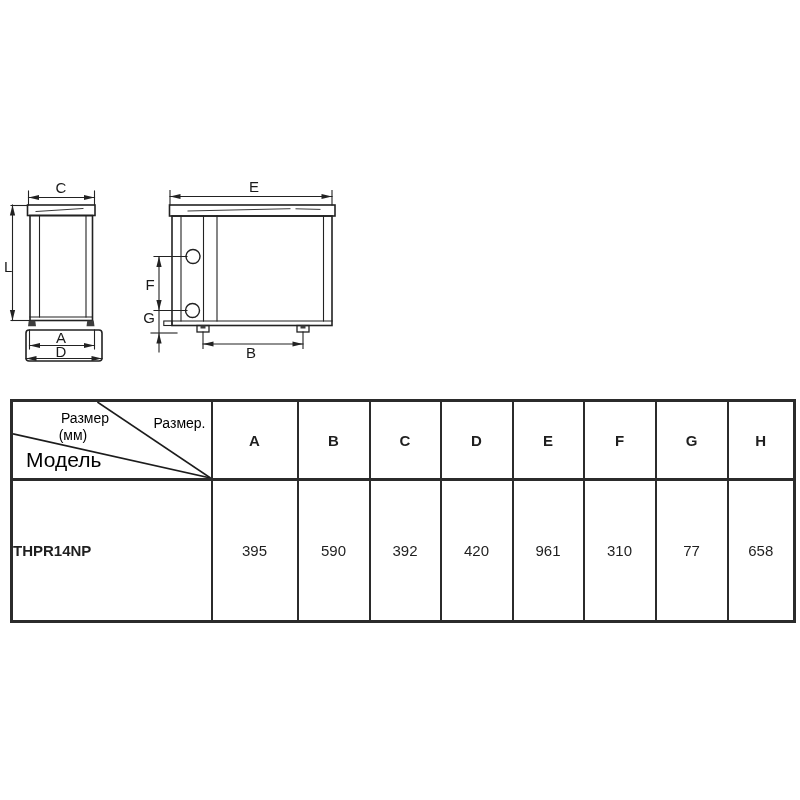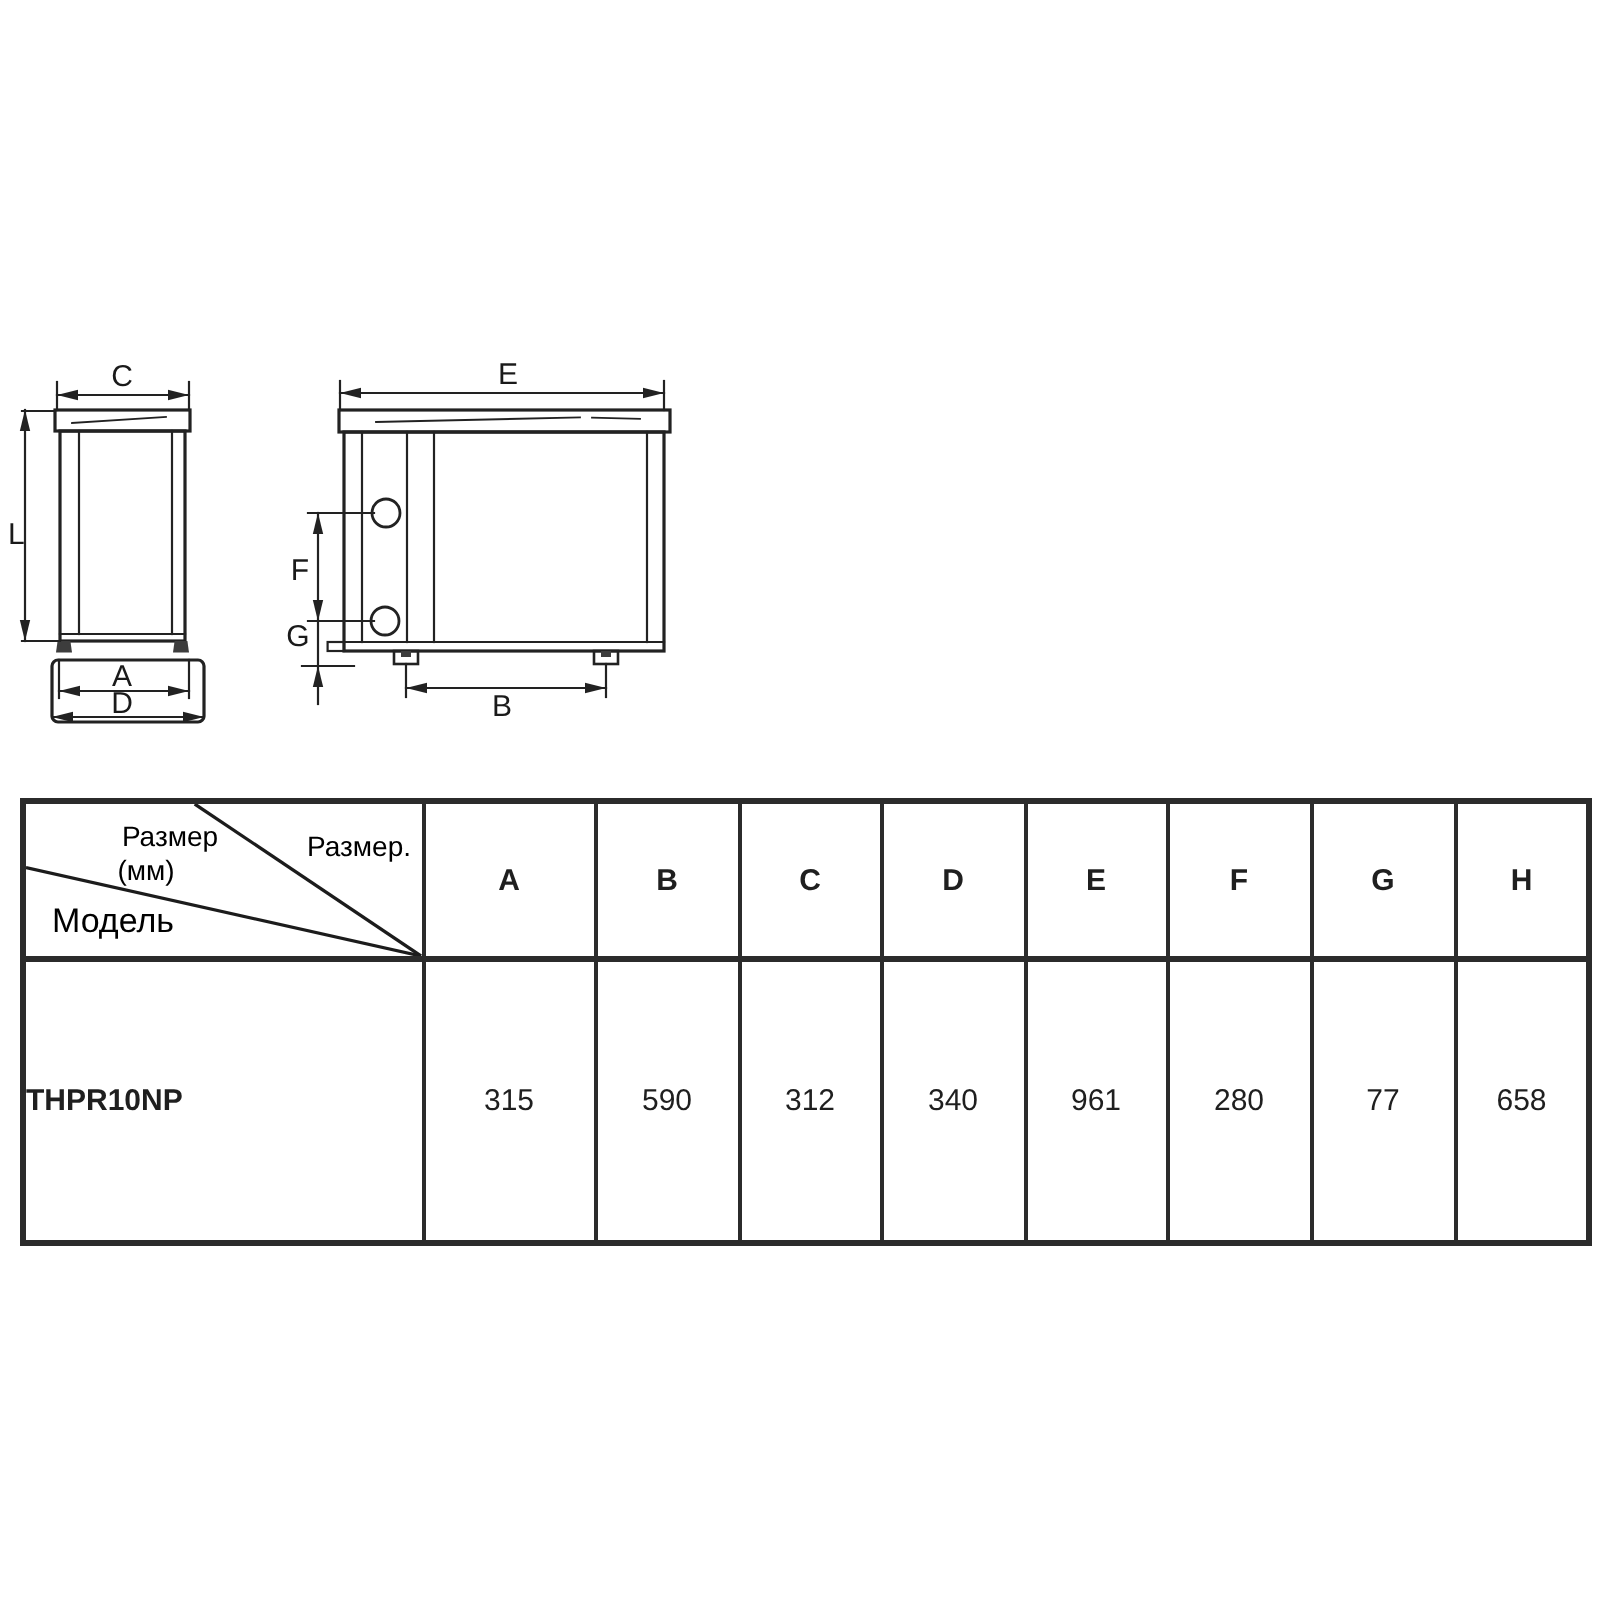--- a/index.html
+++ b/index.html
@@ -26,21 +26,21 @@
   th.col-letter{font-weight:bold;text-align:center;font-size:15px;}
   th.model-cell{font-weight:bold;text-align:left;padding-left:15px;font-size:15px;}
   td.value-cell{text-align:center;font-weight:normal;}
 
   th.corner{position:relative;padding:0;font-weight:normal;}
   th.corner svg{position:absolute;left:0;top:0;width:100%;height:100%;display:block;}
   .corner-label{position:absolute;font-size:14px;line-height:1.1;white-space:nowrap;color:#000000;}
   .lbl-size{top:9px;left:30px;width:84px;text-align:center;}
   .lbl-unit{top:26px;left:18px;width:84px;text-align:center;}
   .lbl-designation{top:14px;right:5px;}
-  .lbl-model{bottom:7px;left:13px;font-size:17px;}
+  .lbl-model{bottom:7px;left:13px;font-size:21px;}
 </style>
 </head>
 <body>
 
 <svg class="drawings" width="800" height="395" viewBox="0 0 800 395" fill="none" stroke="#222" stroke-width="1.6" stroke-linecap="square">
 
   <g>
 
     <g stroke-width="1.1">
       <line x1="28.5" y1="191" x2="28.5" y2="205"></line>
@@ -174,24 +174,24 @@
       <th class="col-letter">C</th>
       <th class="col-letter">D</th>
       <th class="col-letter">E</th>
       <th class="col-letter">F</th>
       <th class="col-letter">G</th>
       <th class="col-letter">H</th>
     </tr>
   </thead>
   <tbody>
     <tr>
-      <th class="model-cell">THPR10NP</th>
-      <td class="value-cell">315</td>
+      <th class="model-cell">THPR14NP</th>
+      <td class="value-cell">395</td>
       <td class="value-cell">590</td>
-      <td class="value-cell">312</td>
-      <td class="value-cell">340</td>
+      <td class="value-cell">392</td>
+      <td class="value-cell">420</td>
       <td class="value-cell">961</td>
-      <td class="value-cell">280</td>
+      <td class="value-cell">310</td>
       <td class="value-cell">77</td>
       <td class="value-cell">658</td>
     </tr>
   </tbody>
 </table>
 
 </body></html>

